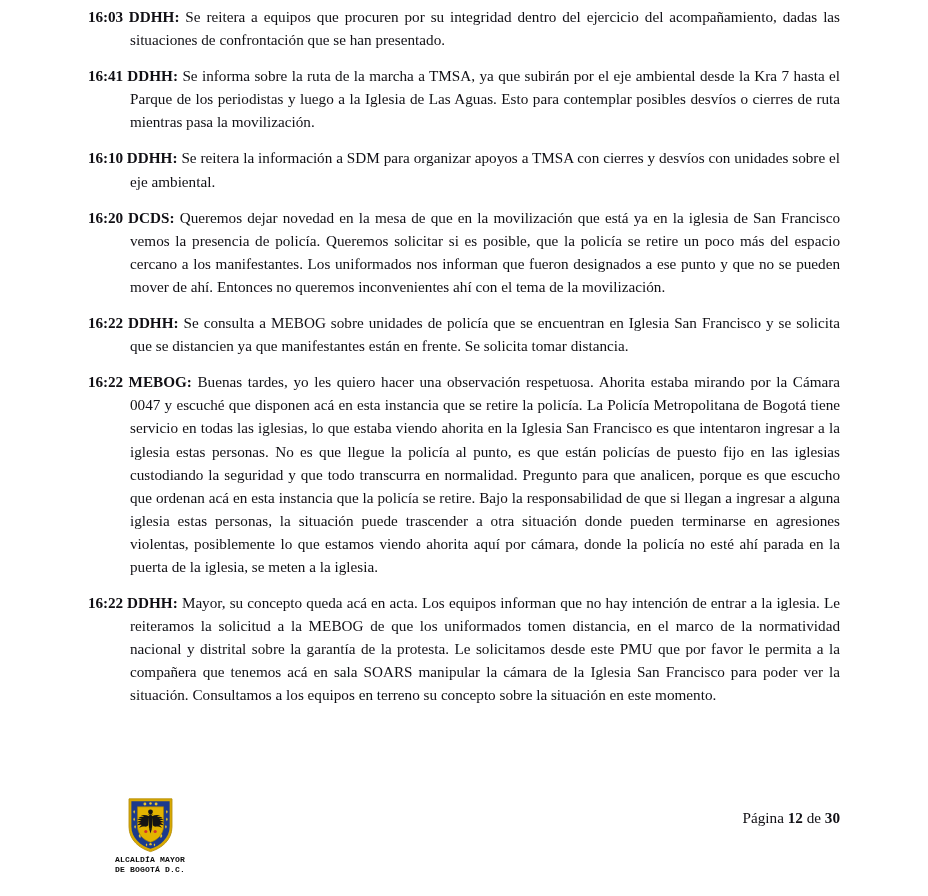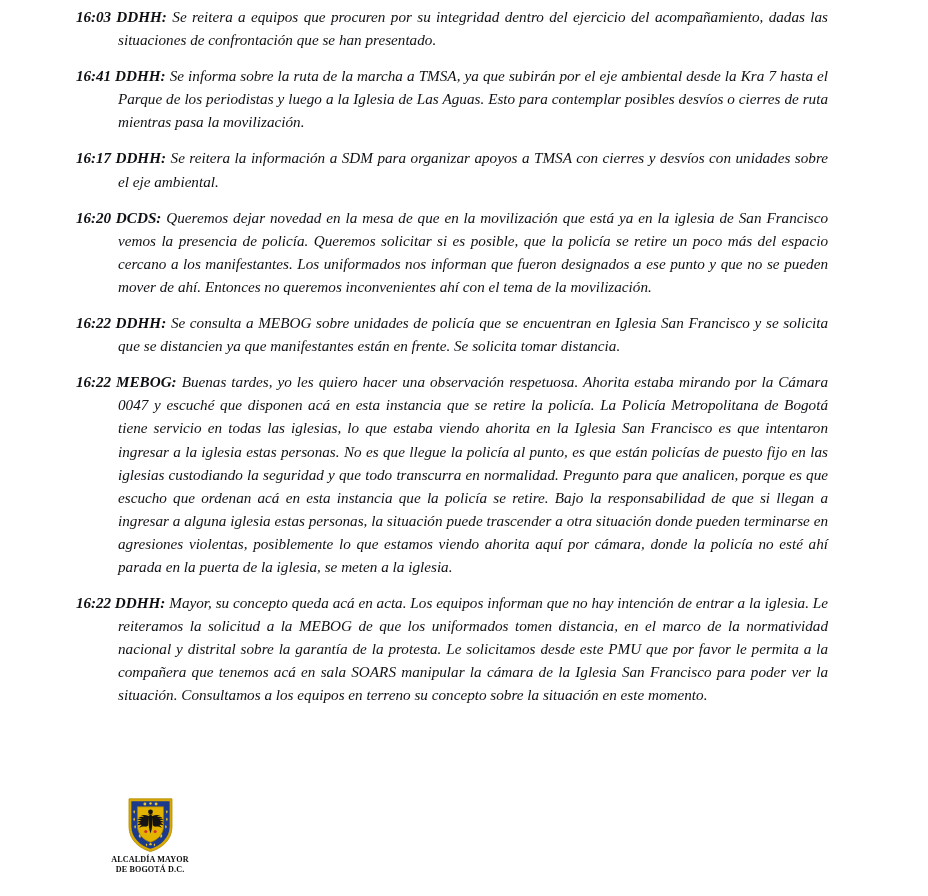--- a/index.html
+++ b/index.html
@@ -18,24 +18,23 @@
 
   #page {
     position: absolute;
     left: 0; top: 0;
     width: 928px;
     height: 896px;
   }
 
   #transcript {
     position: absolute;
-    left: 76px;
+    left: 88px;
     top: 5px;
     width: 752px;
-    font-style: italic;
   }
 
   .entry {
     display: block;
     margin: 0 0 13px 0;
     padding-left: 42px;
     text-indent: -42px;
     font-size: 15.2px;
     line-height: 23.1px;
     text-align: justify;
@@ -68,21 +67,21 @@
     top: 0px;
     width: 108px;
     text-align: center;
   }
   #crest-wrap {
     width: 47px;
     height: 56px;
     margin: 2px auto 2px auto;
   }
   #brand-name {
-    font-family: Liberation Serif, serif;
+    font-family: Liberation Mono, monospace;
     font-size: 8.1px;
     font-weight: bold;
     line-height: 10.4px;
     letter-spacing: 0.15px;
     color: #0d0d0d;
     white-space: pre-line;
   }
 
   #page-number {
     position: absolute;
@@ -106,21 +105,21 @@
     <p class="entry">
       <span class="ts">16:03</span><span class="sp">&nbsp;</span><span class="speaker">DDHH:</span> <span class="body-text">Se reitera a equipos que procuren por su integridad dentro del ejercicio del acompañamiento, dadas las situaciones de confrontación que se han presentado.</span>
     </p>
 
     <p class="entry">
       <span class="ts">16:41</span><span class="sp">&nbsp;</span><span class="speaker">DDHH:</span> <span class="body-text">Se informa sobre la ruta de la marcha a TMSA, ya que subirán por el eje ambiental desde la Kra 7 hasta el Parque de los periodistas y luego a la Iglesia de Las Aguas. Esto para contemplar posibles desvíos o cierres de ruta mientras pasa la movilización.</span>
     </p>
 
 
     <p class="entry">
-      <span class="ts">16:17</span><span class="sp">&nbsp;</span><span class="speaker">DDHH:</span> <span class="body-text">Se reitera la información a SDM para organizar apoyos a TMSA con cierres y desvíos con unidades sobre el eje ambiental.</span>
+      <span class="ts">16:10</span><span class="sp">&nbsp;</span><span class="speaker">DDHH:</span> <span class="body-text">Se reitera la información a SDM para organizar apoyos a TMSA con cierres y desvíos con unidades sobre el eje ambiental.</span>
     </p>
 
     <p class="entry">
       <span class="ts">16:20</span><span class="sp">&nbsp;</span><span class="speaker">DCDS:</span> <span class="body-text">Queremos dejar novedad en la mesa de que en la movilización que está ya en la iglesia de San Francisco vemos la presencia de policía. Queremos solicitar si es posible, que la policía se retire un poco más del espacio cercano a los manifestantes. Los uniformados nos informan que fueron designados a ese punto y que no se pueden mover de ahí. Entonces no queremos inconvenientes ahí con el tema de la movilización.</span>
     </p>
 
     <p class="entry">
       <span class="ts">16:22</span><span class="sp">&nbsp;</span><span class="speaker">DDHH:</span> <span class="body-text">Se consulta a MEBOG sobre unidades de policía que se encuentran en Iglesia San Francisco y se solicita que se distancien ya que manifestantes están en frente. Se solicita tomar distancia.</span>
     </p>
 
@@ -200,15 +199,21 @@
                      c-3 0.6-5.6-0.4-7.4-2.6 z"></path>
 
             <path d="M46.4 66 l3.6 12 l3.6-12 c-1.2 1.4-2.4 2-3.6 2 c-1.2 0-2.4-0.6-3.6-2z"></path>
           </g>
         </svg>
       </div>
       <div id="brand-name">ALCALDÍA MAYOR
 DE BOGOTÁ D.C.</div>
     </div>
 
+    <div id="page-number">
+      <span>Página</span>
+      <span class="pn-num">12</span>
+      <span>de</span>
+      <span class="pn-num">30</span>
+    </div>
 
   </div>
 </div>
 
 </body></html>

